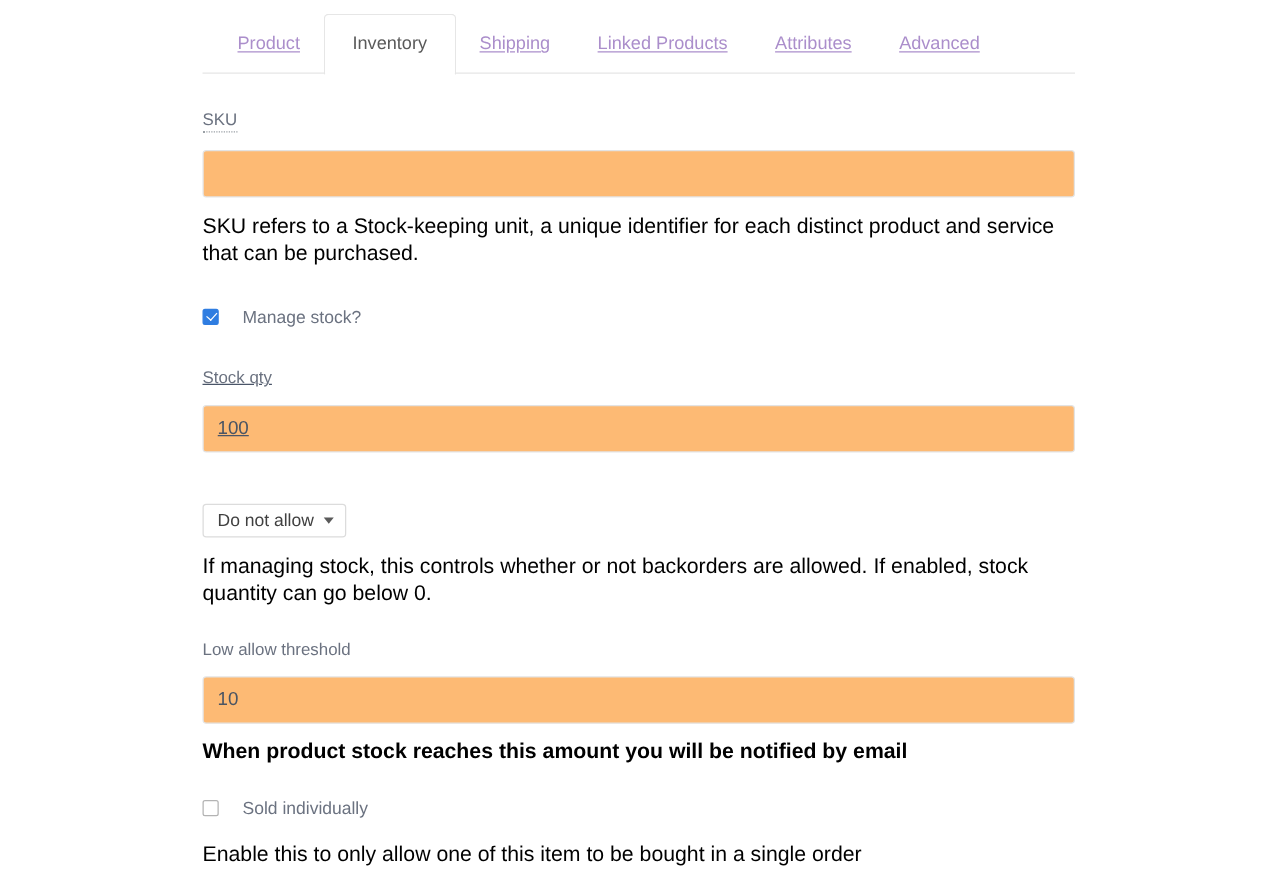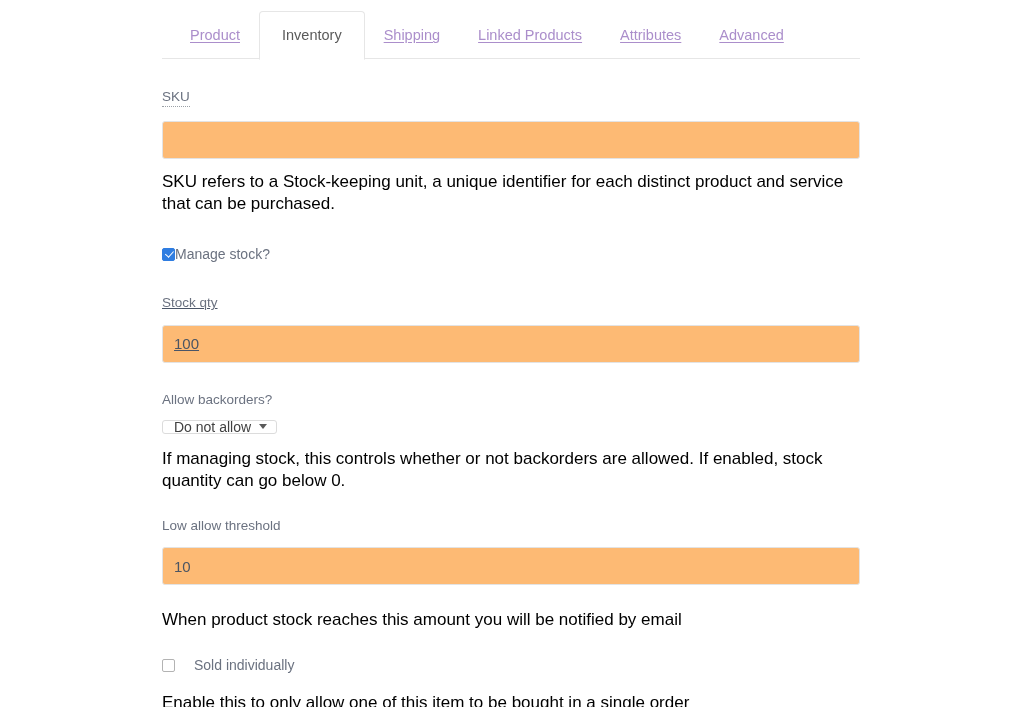--- a/index.html
+++ b/index.html
@@ -147,21 +147,21 @@
     font-size: 14px;
     color: #6b7280;
     cursor: pointer;
     white-space: nowrap;
   }
 
   
   .select-box {
     display: inline-flex;
     align-items: center;
-    height: 14px;
+    height: 27px;
     padding: 0 9px 0 11px;
     border: 1px solid #dcdcdc;
     border-radius: 3px;
     background: #ffffff;
     font-size: 14px;
     color: #404040;
     cursor: pointer;
     box-sizing: border-box;
   }
   .select-caret {
@@ -210,41 +210,40 @@
     <div style="padding-top:28px;">
       <div>
         <span class="field-label tooltip-label">SKU</span>
       </div>
       <input class="text-input" type="text" style="margin-top: 14px;" placeholder="">
       <p class="help-text" style="margin-top:12px;">SKU refers to a Stock-keeping unit, a unique identifier for each distinct product and service that can be purchased.</p>
     </div>
 
     <div class="check-row" style="margin-top:31px;">
       <span class="cb checked"></span>
-      <span class="check-label" style="">Manage stock?</span>
+      <span class="check-label" style="margin-left:19px;">Manage stock?</span>
     </div>
 
     <div style="margin-top:33px;text-decoration:underline;">
       <div class="field-label">Stock qty</div>
       <input class="text-input" type="text" style="margin-top: 13px;" placeholder="" value="100">
     </div>
 
     <div style="margin-top:29px;">
-      <div class="field-label">Allow backorders?</div>
       <div class="select-box" style="margin-top:12px;">
         <span>Do not allow</span>
         <span class="select-caret"></span>
       </div>
       <p class="help-text" style="margin-top:12px;">If managing stock, this controls whether or not backorders are allowed. If enabled, stock quantity can go below 0.</p>
     </div>
 
     <div style="margin-top:26px;">
       <div class="field-label">Low allow threshold</div>
       <input class="text-input" type="text" style="margin-top: 13px;" placeholder="" value="10">
-      <p class="help-text" style="margin-top:24px;">When product stock reaches this amount you will be notified by email</p>
+      <p class="help-text" style="margin-top:11px;font-weight:bold;">When product stock reaches this amount you will be notified by email</p>
     </div>
 
     <div style="margin-top:26px;">
       <div class="check-row">
         <span class="cb unchecked"></span>
         <span class="check-label" style="margin-left:19px;">Sold individually</span>
       </div>
       <p class="help-text" style="margin-top:19px;">Enable this to only allow one of this item to be bought in a single order</p>
     </div>
 

